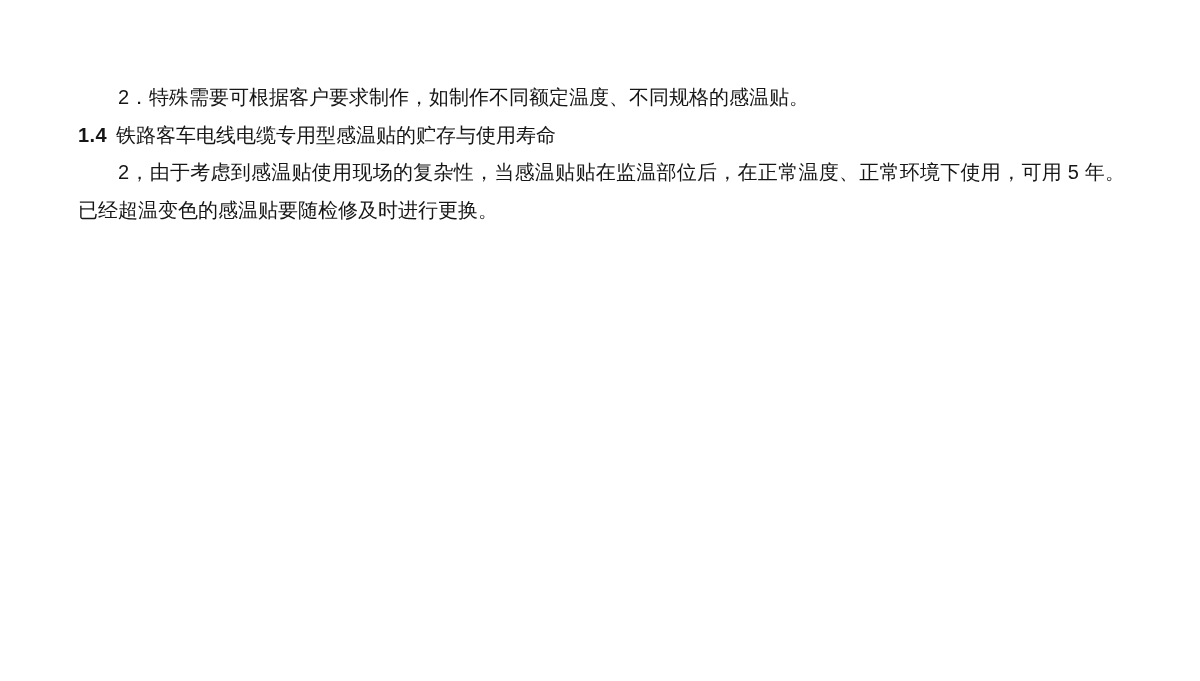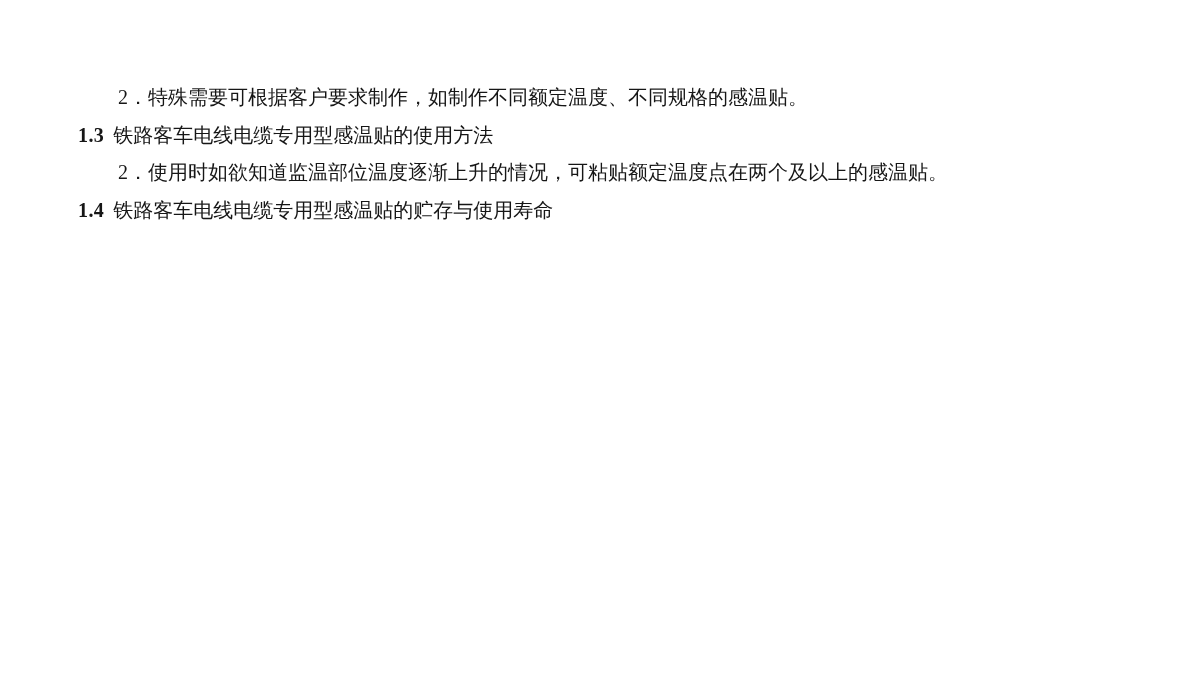--- a/index.html
+++ b/index.html
@@ -6,21 +6,21 @@
     margin: 0;
     padding: 0;
     background: #ffffff;
   }
   .page {
     position: relative;
     width: 1200px;
     height: 603px;
     background: #ffffff;
     color: #161616;
-    font-family: Liberation Serif, serif;
+    font-family: Liberation Sans, sans-serif;
     overflow: hidden;
   }
   .content {
     position: absolute;
     left: 78px;
     top: 79px;
     width: 1047px;
     font-size: 20px;
     line-height: 37.5px;
   }
@@ -56,26 +56,25 @@
 </style>
 </head>
 <body>
 
 <div class="page">
   <div class="content">
 
     <p class="indent">2．特殊需要可根据客户要求制作，如制作不同额定温度、不同规格的感温贴。</p>
 
 
-    <p class="heading"><span class="hnum">1.3</span><span>铁路客车电线电缆专用型感温贴的使用方法</span></p>
 
 
-    <p class="indent">2．使用时如欲知道监温部位温度逐渐上升的情况，可粘贴额定温度点在两个及以上的感温贴。</p>
 
 
     <p class="heading"><span class="hnum">1.4</span><span>铁路客车电线电缆专用型感温贴的贮存与使用寿命</span></p>
 
 
+    <p class="para">2，由于考虑到感温贴使用现场的复杂性，当感温贴贴在监温部位后，在正常温度、正常环境下使用，可用 5 年。已经超温变色的感温贴要随检修及时进行更换。</p>
 
   </div>
 
   <div class="page-number">7</div>
 </div>
 
 </body></html>

